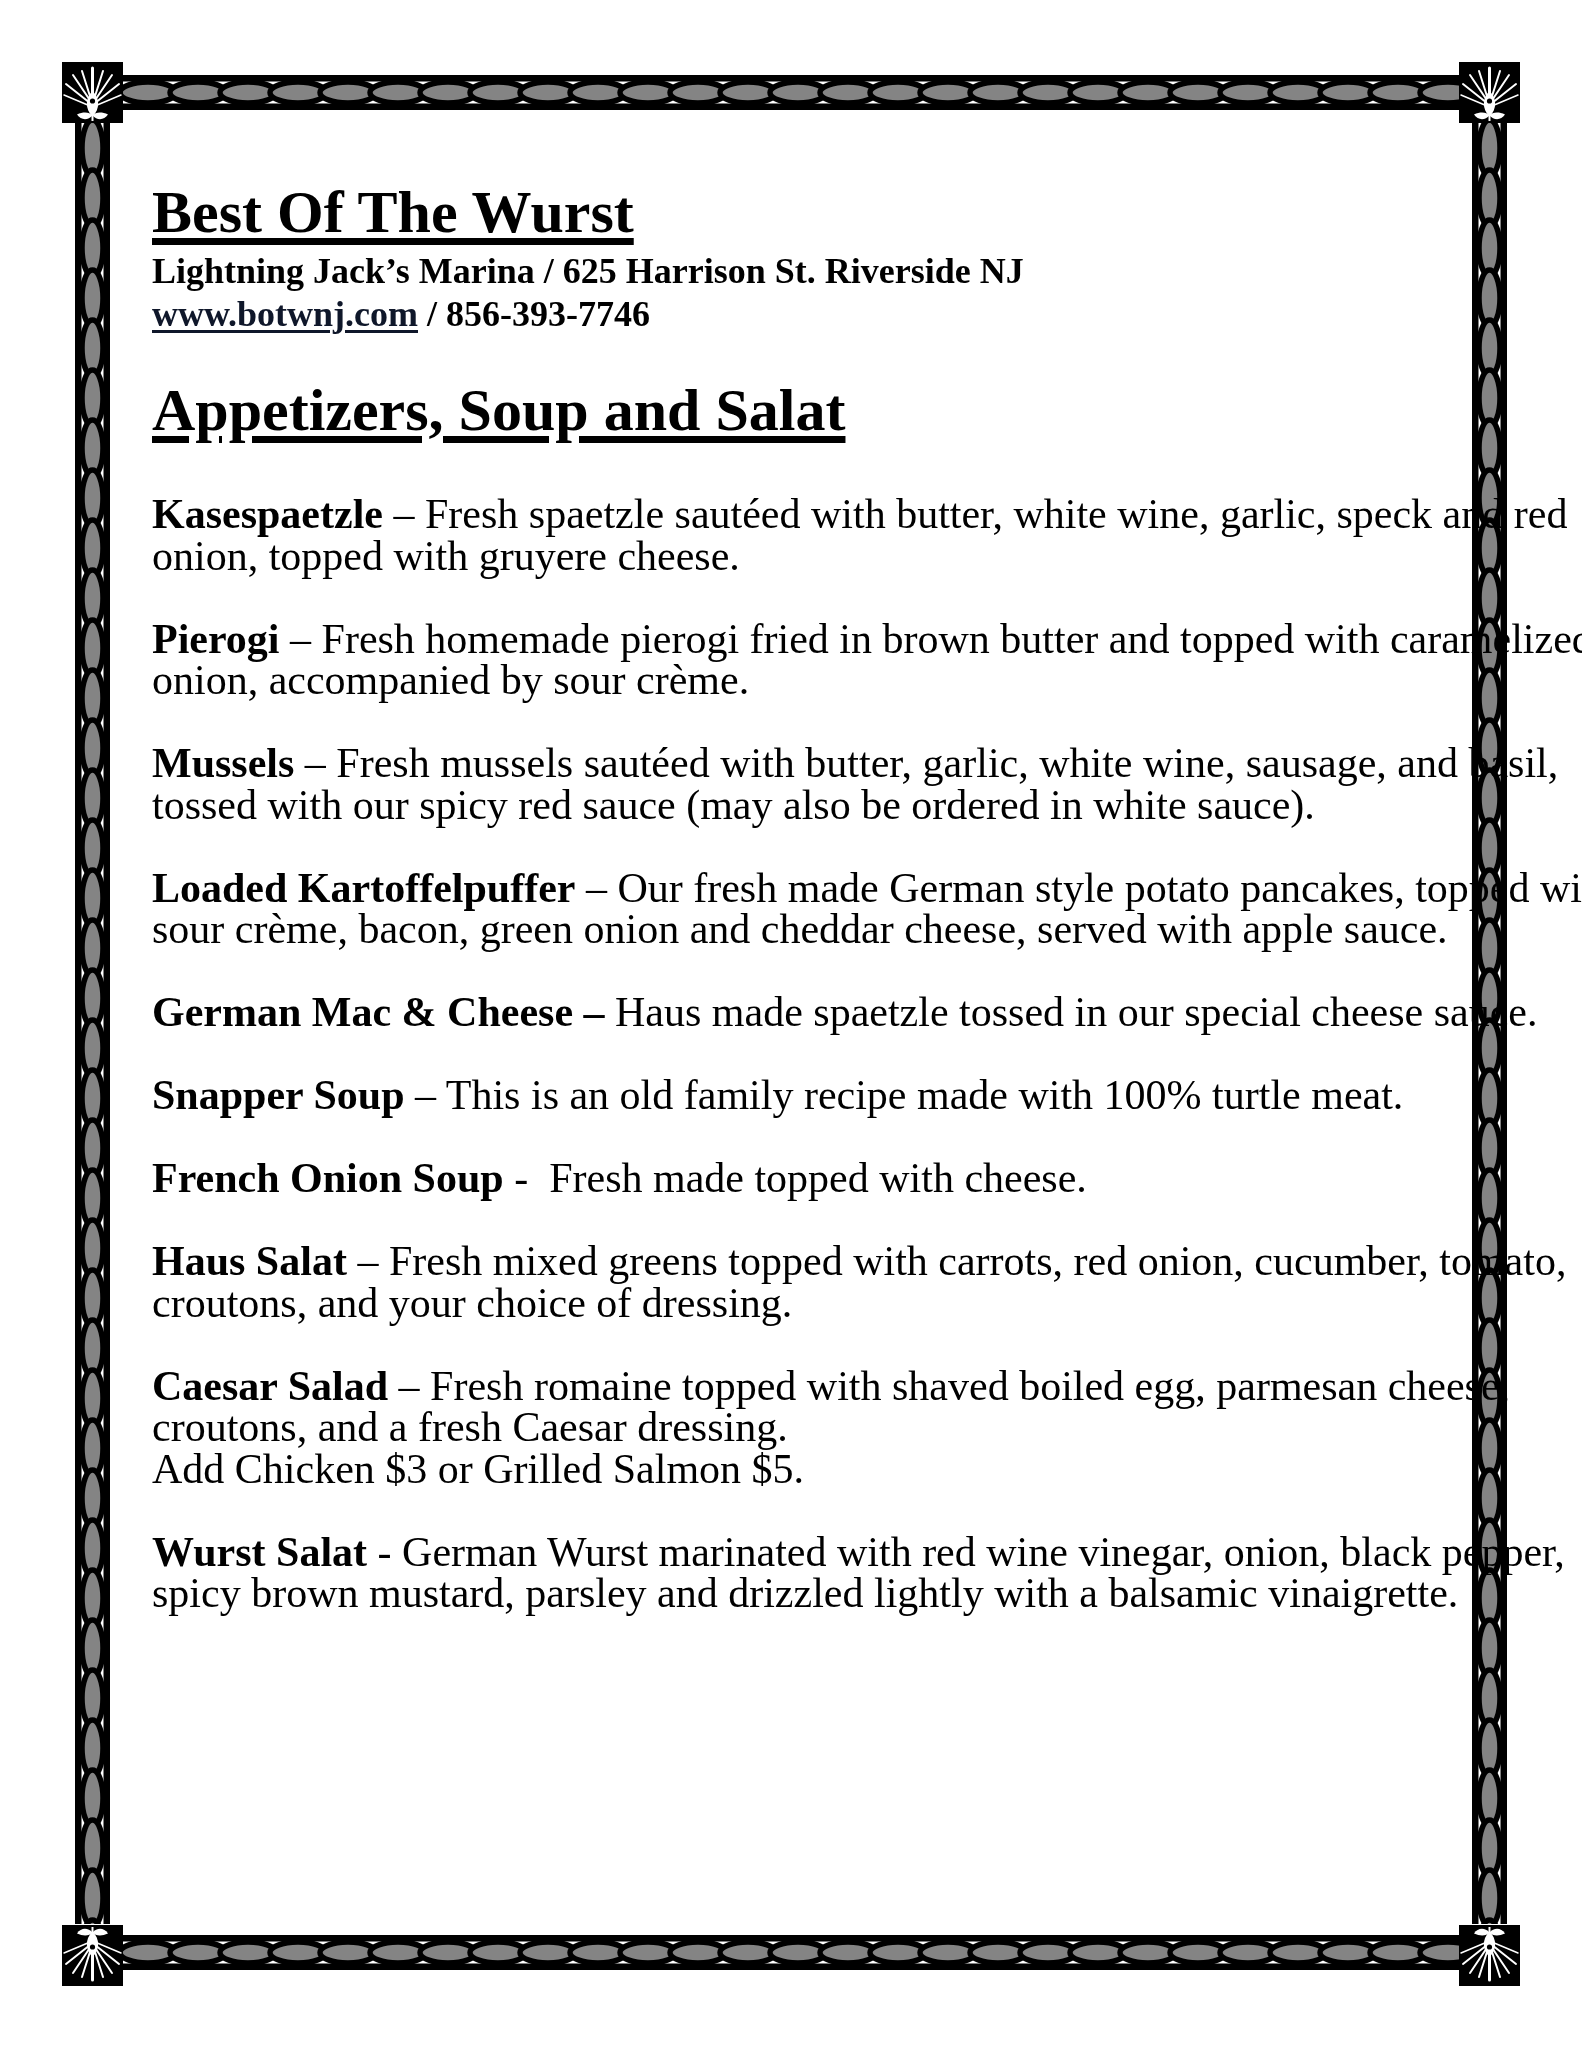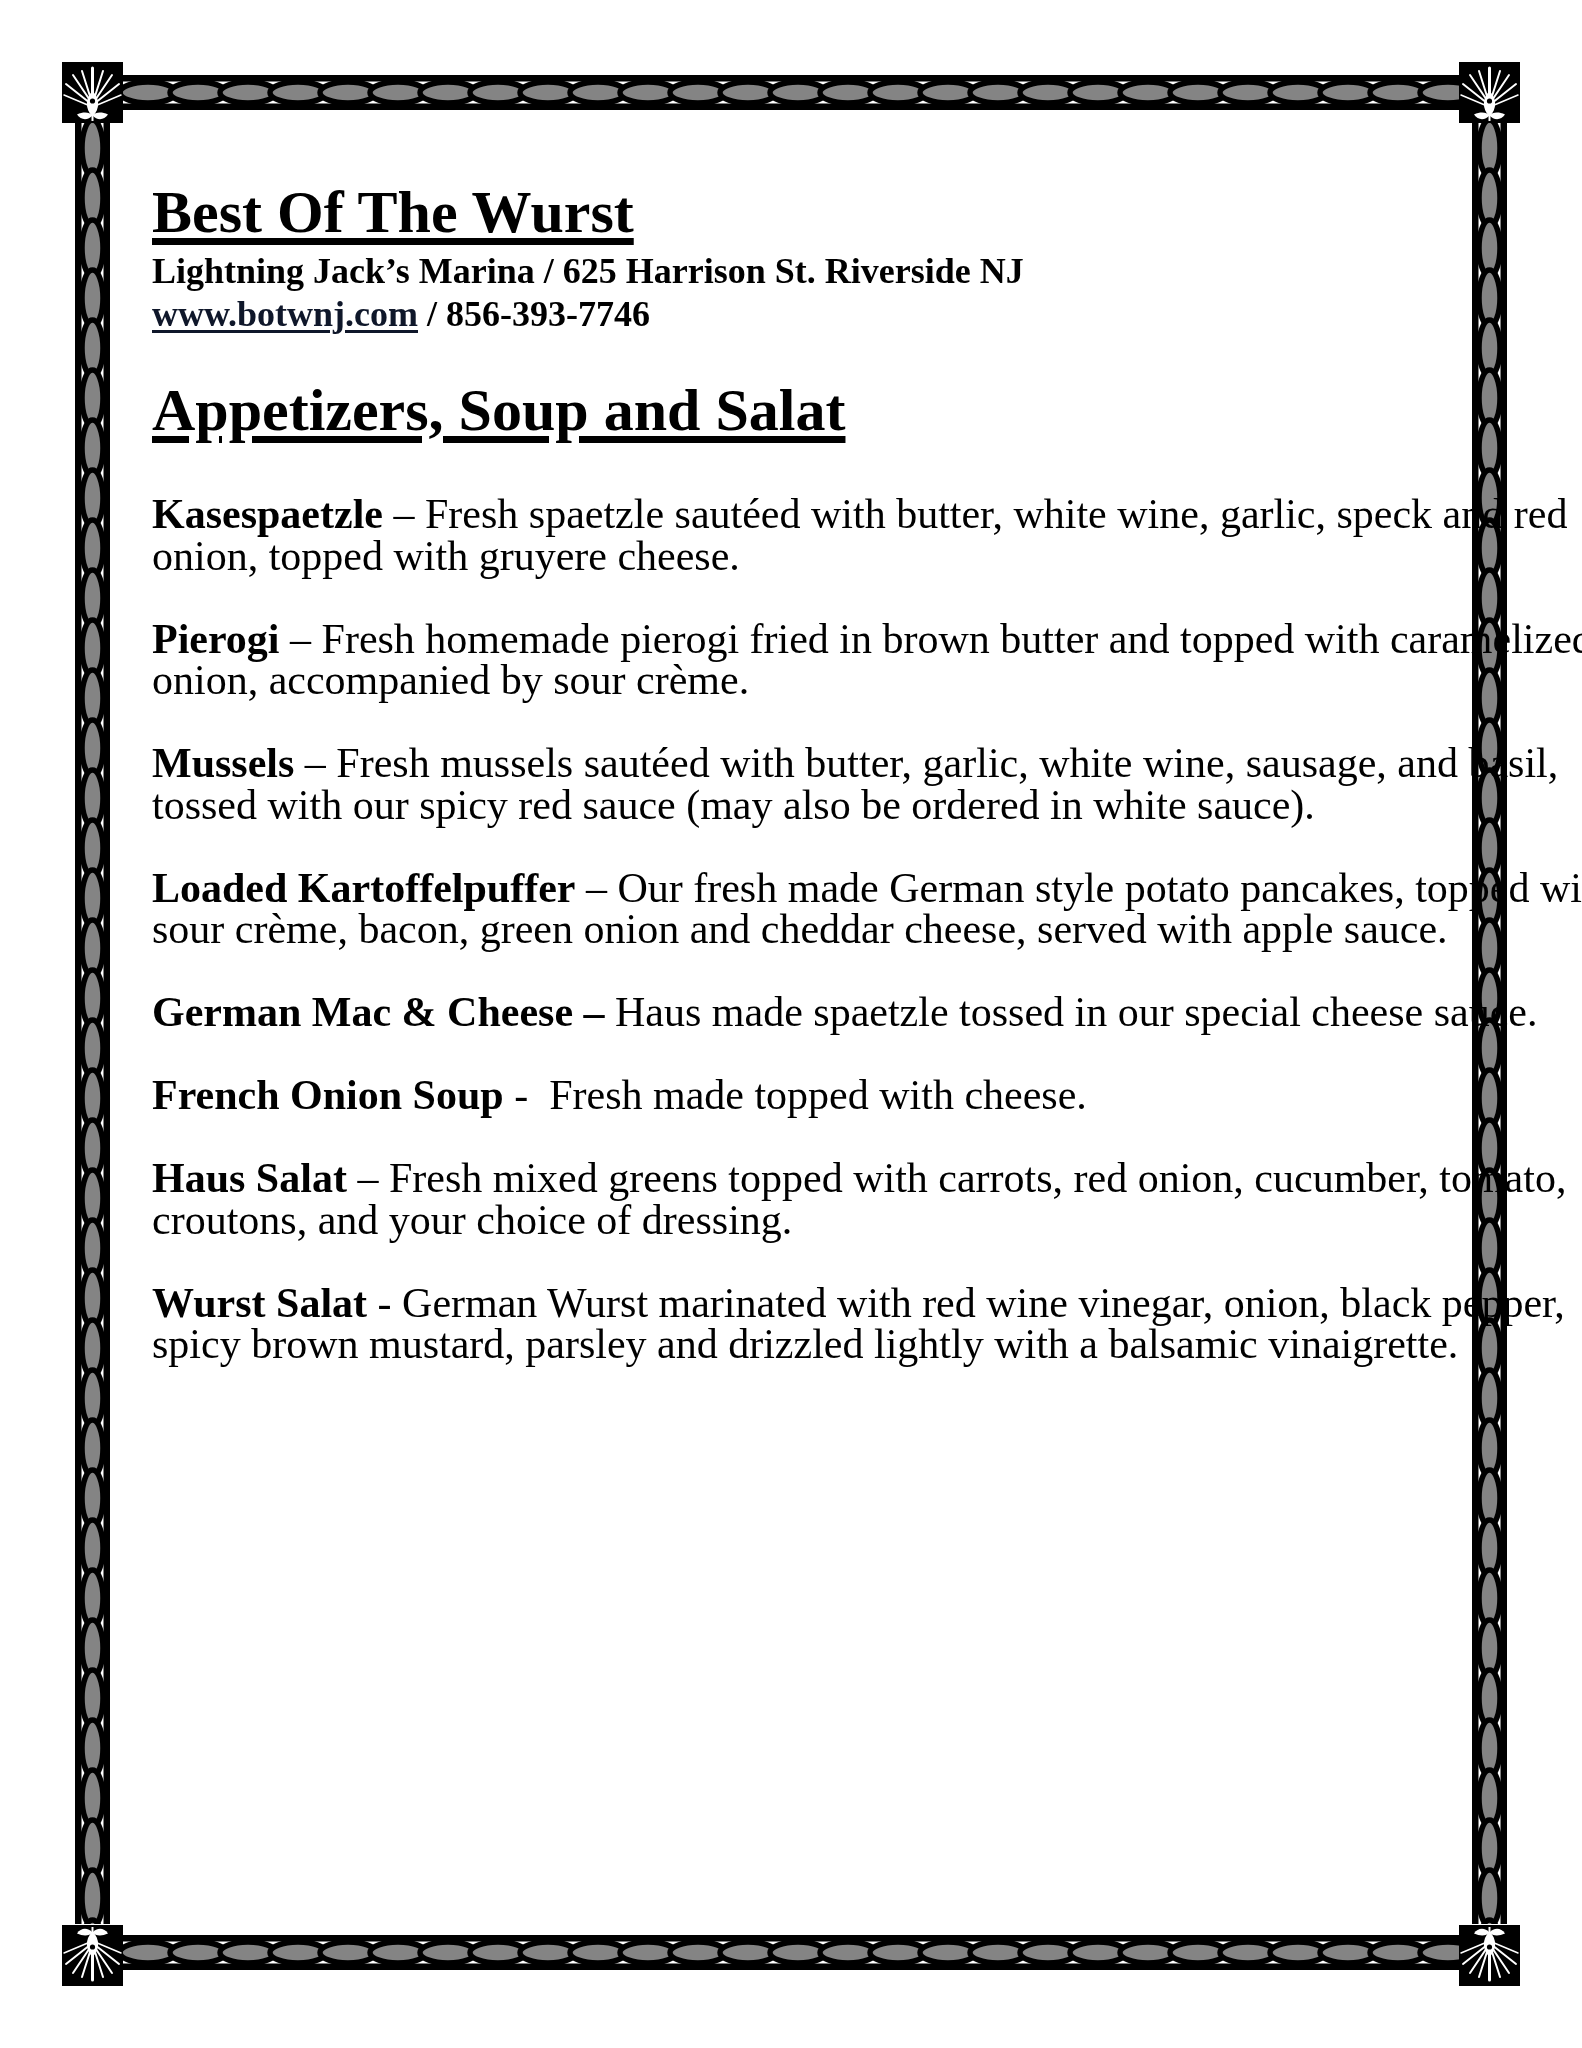--- a/index.html
+++ b/index.html
@@ -122,20 +122,24 @@
   <div class="menu-list">
     <p class="item"><span class="item-name">Kasespaetzle</span><span class="item-desc"> – Fresh spaetzle sautéed with butter, white wine, garlic, speck and red
 onion, topped with gruyere cheese.</span></p>
     <p class="item"><span class="item-name">Pierogi</span><span class="item-desc"> – Fresh homemade pierogi fried in brown butter and topped with caramelized
 onion, accompanied by sour crème.</span></p>
     <p class="item"><span class="item-name">Mussels</span><span class="item-desc"> – Fresh mussels sautéed with butter, garlic, white wine, sausage, and basil,
 tossed with our spicy red sauce (may also be ordered in white sauce).</span></p>
     <p class="item"><span class="item-name">Loaded Kartoffelpuffer</span><span class="item-desc"> – Our fresh made German style potato pancakes, topped with
 sour crème, bacon, green onion and cheddar cheese, served with apple sauce.</span></p>
     <p class="item"><span class="item-name">German Mac &amp; Cheese –</span><span class="item-desc"> Haus made spaetzle tossed in our special cheese sauce.</span></p>
+    <p class="item"><span class="item-name">Snapper Soup</span><span class="item-desc"> – This is an old family recipe made with 100% turtle meat.</span></p>
     <p class="item"><span class="item-name">French Onion Soup</span><span class="item-desc"> -  Fresh made topped with cheese.</span></p>
     <p class="item"><span class="item-name">Haus Salat</span><span class="item-desc"> – Fresh mixed greens topped with carrots, red onion, cucumber, tomato,
 croutons, and your choice of dressing.</span></p>
+    <p class="item"><span class="item-name">Caesar Salad</span><span class="item-desc"> – Fresh romaine topped with shaved boiled egg, parmesan cheese,
+croutons, and a fresh Caesar dressing.
+Add Chicken $3 or Grilled Salmon $5.</span></p>
     <p class="item"><span class="item-name">Wurst Salat</span><span class="item-desc"> - German Wurst marinated with red wine vinegar, onion, black pepper,
 spicy brown mustard, parsley and drizzled lightly with a balsamic vinaigrette.</span></p>
   </div>
 
 </div>
 
 </body></html>

